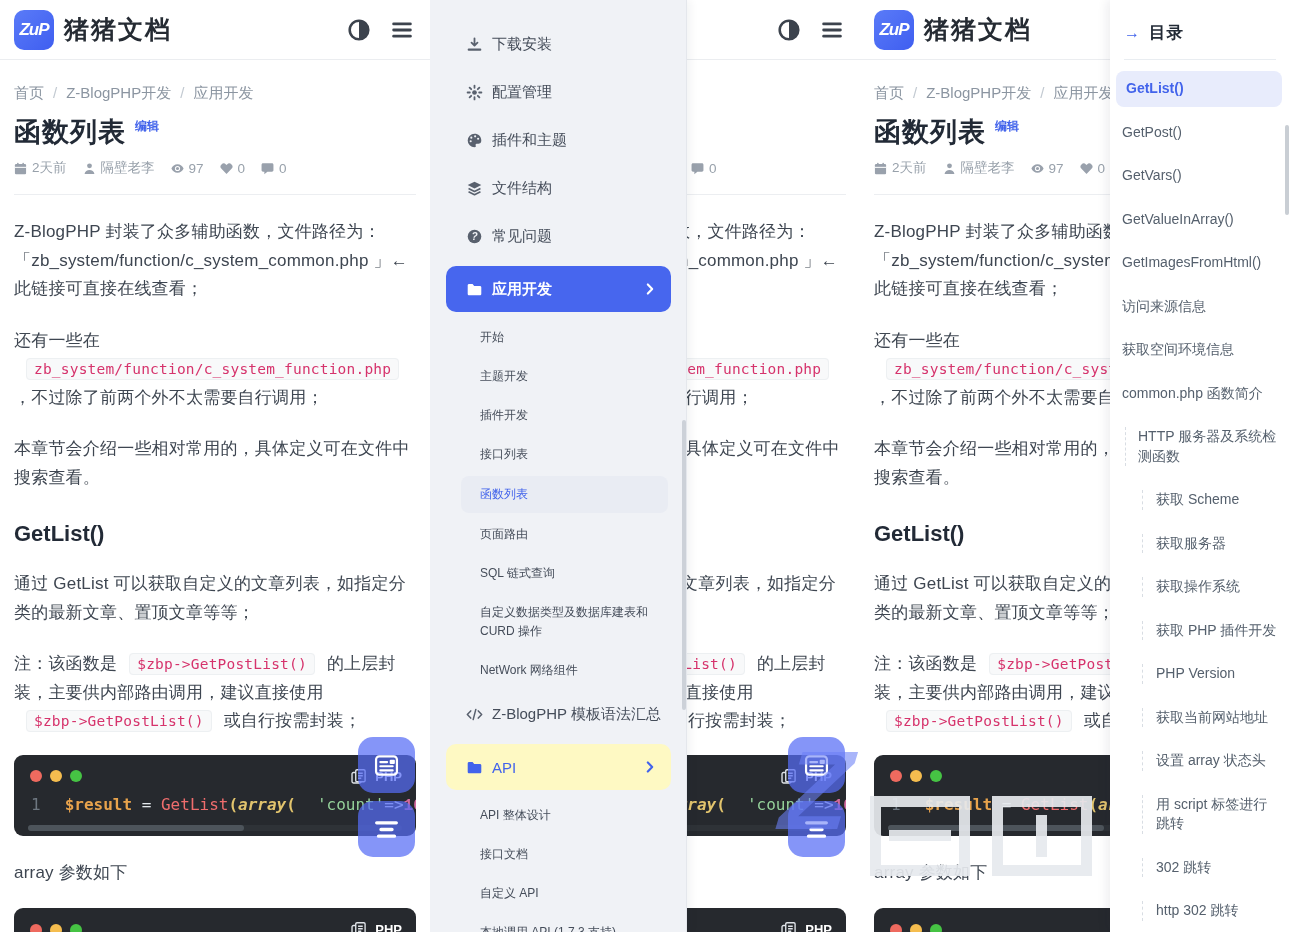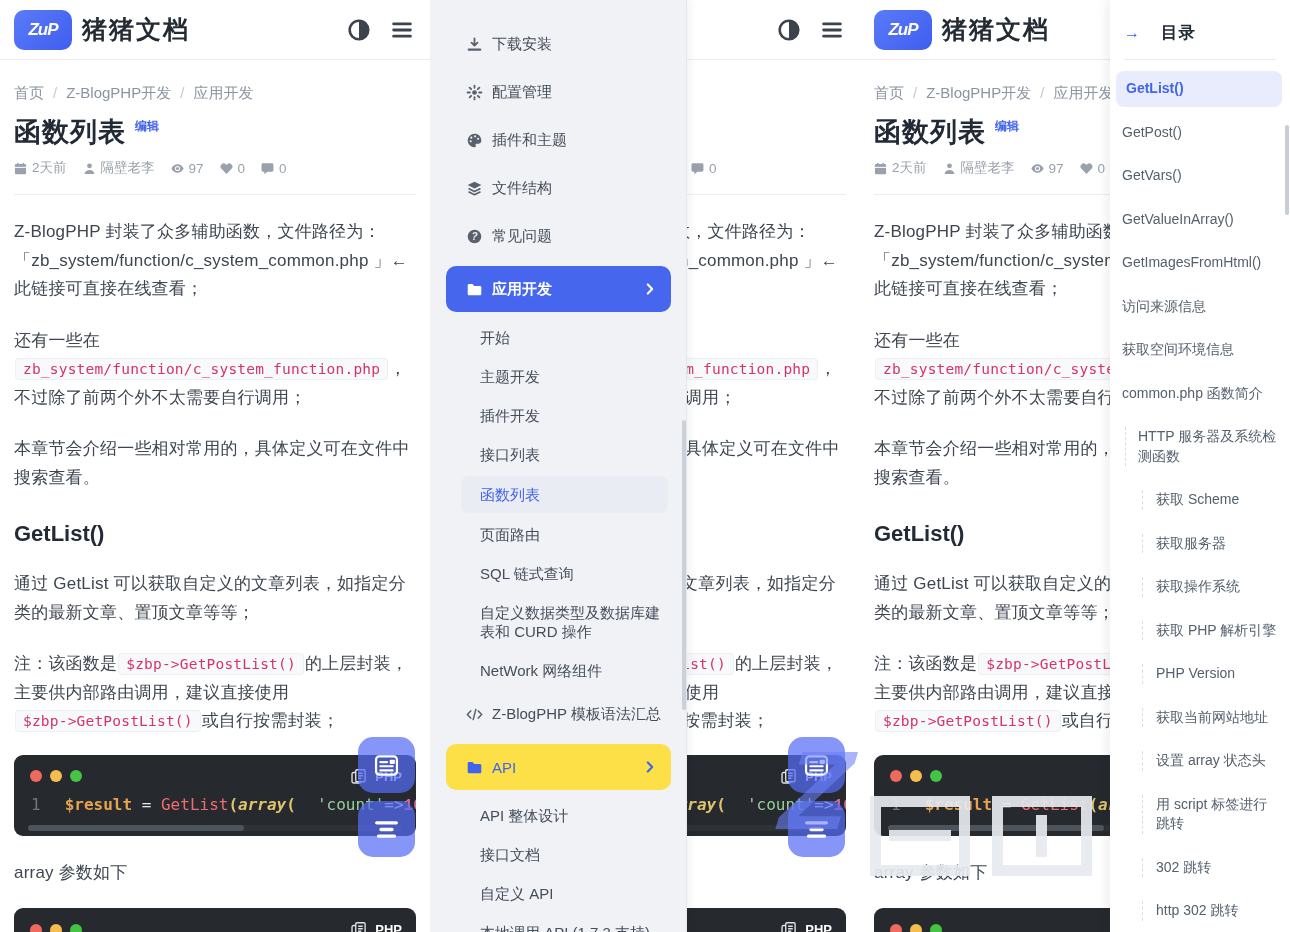--- a/index.html
+++ b/index.html
@@ -12,40 +12,40 @@
   html,body{width:1290px;height:932px;overflow:hidden;background:#fff;
     font-family:"Liberation Sans","DejaVu Sans",sans-serif;}
   .stage{position:relative;width:1290px;height:932px;overflow:hidden;background:#fff;}
   .col{position:absolute;top:0;width:430px;height:932px;overflow:hidden;background:#fff;}
   .col1{left:0;} .col2{left:430px;} .col3{left:860px;}
 
   
   .shot{position:absolute;inset:0;background:#fff;}
   .hdr{height:60px;display:flex;align-items:center;padding:0 16px 0 14px;border-bottom:1px solid #ebedf0;}
   .logo{display:flex;align-items:center;gap:10px;}
-  .logo-badge{width:58px;height:40px;border-radius:10px;background:linear-gradient(135deg,#5a7bf8,#3f5ef0);
+  .logo-badge{width:40px;height:40px;border-radius:10px;background:linear-gradient(135deg,#5a7bf8,#3f5ef0);
     color:#fff;font-style:italic;font-weight:bold;font-size:17px;display:flex;align-items:center;justify-content:center;
     letter-spacing:-1px;transform:translateZ(0);}
   .logo-name{font-size:25px;font-weight:bold;color:#252b33;letter-spacing:2px;}
   .hdr-actions{margin-left:auto;display:flex;align-items:center;gap:19px;color:#3c434d;}
   .hdr-actions .icn{width:24px;height:24px;display:inline-flex;}
   .hdr-actions .icn svg{width:100%;height:100%;}
   .body{padding:0 14px;}
   .crumbs{margin-top:24px;display:flex;gap:9px;font-size:15px;color:#8b95a1;white-space:nowrap;}
   .crumbs .sep{color:#c2c9d1;}
   h1{margin-top:11px;font-size:27px;font-weight:800;color:var(--ink);letter-spacing:1px;white-space:nowrap;}
   .edit{font-size:12px;font-weight:bold;color:var(--accent);margin-left:9px;position:relative;top:-11px;letter-spacing:0;}
   .meta{margin-top:9px;display:flex;align-items:center;gap:16px;font-size:13.5px;color:var(--gray);white-space:nowrap;}
   .meta .m{display:inline-flex;align-items:center;gap:5px;}
   .meta i{display:inline-flex;width:13px;height:13px;color:#99a1ac;}
   .meta i svg{width:100%;height:100%;}
   .rule{border:0;border-top:1px solid #eceef1;margin-top:17px;}
   .para{margin-top:23px;font-size:17px;line-height:28.5px;color:var(--body);overflow-wrap:anywhere;letter-spacing:.2px;}
   .inline{font-family:"DejaVu Sans Mono","Liberation Mono",monospace;font-size:14.5px;color:#d6336c;
-    background:#f8f9fa;border:1px solid #edf0f2;border-radius:4px;padding:2px 7px;margin:0 1px;white-space:nowrap;text-align:center;}
+    background:#f8f9fa;border:1px solid #edf0f2;border-radius:4px;padding:2px 7px;margin:0 12px;white-space:nowrap;text-align:center;}
   .h2{margin-top:29px;font-size:22px;font-weight:800;color:var(--ink);}
   .codeblk{margin-top:19px;background:#26292e;border-radius:9px;height:81px;position:relative;overflow:hidden;}
   .codeblk.blk2{height:120px;margin-top:21px;}
   .cb-hdr{display:flex;align-items:center;padding:13px 14px 0 16px;}
   .dot{width:12px;height:12px;border-radius:50%;margin-right:8px;flex:none;}
   .dot.r{background:#ee6a5f;} .dot.y{background:#f5bd4f;} .dot.g{background:#46c344;}
   .cb-right{margin-left:auto;display:flex;align-items:center;gap:8px;color:#dfe3e8;}
   .cb-right .cpy{width:17px;height:17px;display:inline-flex;}
   .cb-right .cpy svg{width:100%;height:100%;}
   .lang{font-size:13px;font-weight:bold;color:#fff;}
@@ -72,33 +72,33 @@
     padding-top:20px;box-shadow:3px 0 9px rgba(20,30,50,.06);overflow:hidden;}
   .d-item{display:flex;align-items:center;height:48px;padding:0 16px 0 36px;gap:9px;
     font-size:15px;color:#454d5a;}
   .d-item i{display:inline-flex;width:17px;height:17px;color:#59616e;flex:none;}
   .d-item i svg{width:100%;height:100%;}
   .d-pill{display:flex;align-items:center;height:46px;margin:6px 16px;border-radius:10px;
     background:#4766ee;color:#fff;padding:0 14px 0 20px;gap:9px;font-size:15px;font-weight:bold;}
   .d-pill i{display:inline-flex;width:17px;height:17px;flex:none;}
   .d-pill i svg{width:100%;height:100%;}
   .d-pill .chev{margin-left:auto;width:14px;height:14px;display:inline-flex;}
-  .d-pill.light{background:#fde047;color:#4263eb;font-weight:normal;}
-  .d-sub{padding:10px 16px 10px 50px;font-size:15px;line-height:19px;color:#454d5a;}
+  .d-pill.light{background:#fef9c3;color:#4263eb;font-weight:normal;}
+  .d-sub{padding:10px 16px 10px 50px;font-size:12px;line-height:19px;color:#454d5a;}
   .d-sub.active{color:#4263eb;background:#e9ecf3;margin:2px 19px 2px 31px;
     padding:9px 8px 9px 19px;border-radius:8px;}
   .d-scroll{position:absolute;right:1px;top:420px;width:4px;height:290px;border-radius:2px;background:#ccd1d8;}
   .d-edge{position:absolute;right:0;top:0;bottom:0;width:1px;background:#e4e7ec;}
 
   
   .toc{position:absolute;right:0;top:0;bottom:0;width:180px;background:#fff;z-index:40;
     box-shadow:-3px 0 10px rgba(20,30,50,.08);padding:22px 12px 0 12px;overflow:hidden;}
   .toc-hdr{display:flex;align-items:center;gap:9px;padding-left:2px;}
   .toc-arrow{color:var(--accent);font-size:16px;font-weight:bold;}
-  .toc-title{font-size:16.5px;font-weight:800;color:#222a36;letter-spacing:1px;margin-left:12px;}
+  .toc-title{font-size:16.5px;font-weight:800;color:#222a36;letter-spacing:1px;}
   .toc-rule{border:0;border-top:1px solid #e9edf1;margin:15px 2px 19px 2px;}
   .t-item{font-size:14px;line-height:19.5px;color:#55606d;margin-bottom:24px;overflow-wrap:anywhere;}
   .t-item.active{background:#e8ecfc;color:var(--accent);font-weight:bold;border-radius:8px;
     padding:8px 10px;margin:-8px -4px 16px -6px;}
   .t-item.l2{margin-left:3px;padding-left:12px;border-left:1px dashed #d8dde3;}
   .t-item.l3{margin-left:20px;padding-left:13px;border-left:1px dashed #d8dde3;}
   .toc-scroll{position:absolute;right:1px;top:125px;width:4px;height:90px;border-radius:2px;background:#c9ced4;}
 
   
   .wm-z{position:absolute;left:352px;top:735px;z-index:26;font-size:112px;line-height:112px;
@@ -690,21 +690,21 @@
           <div class="t-item l1">GetVars()</div>
           <div class="t-item l1">GetValueInArray()</div>
           <div class="t-item l1">GetImagesFromHtml()</div>
           <div class="t-item l1">访问来源信息</div>
           <div class="t-item l1">获取空间环境信息</div>
           <div class="t-item l1">common.php 函数简介</div>
           <div class="t-item l2">HTTP 服务器及系统检测函数</div>
           <div class="t-item l3">获取 Scheme</div>
           <div class="t-item l3">获取服务器</div>
           <div class="t-item l3">获取操作系统</div>
-          <div class="t-item l3">获取 PHP 解析引擎</div>
+          <div class="t-item l3">获取 PHP 插件开发</div>
           <div class="t-item l3">PHP Version</div>
           <div class="t-item l3">获取当前网站地址</div>
           <div class="t-item l3">设置 array 状态头</div>
           <div class="t-item l3">用 script 标签进行跳转</div>
           <div class="t-item l3">302 跳转</div>
           <div class="t-item l3">http 302 跳转</div>
         </nav>
       <div class="toc-scroll"></div>
     </aside>
   </div>

